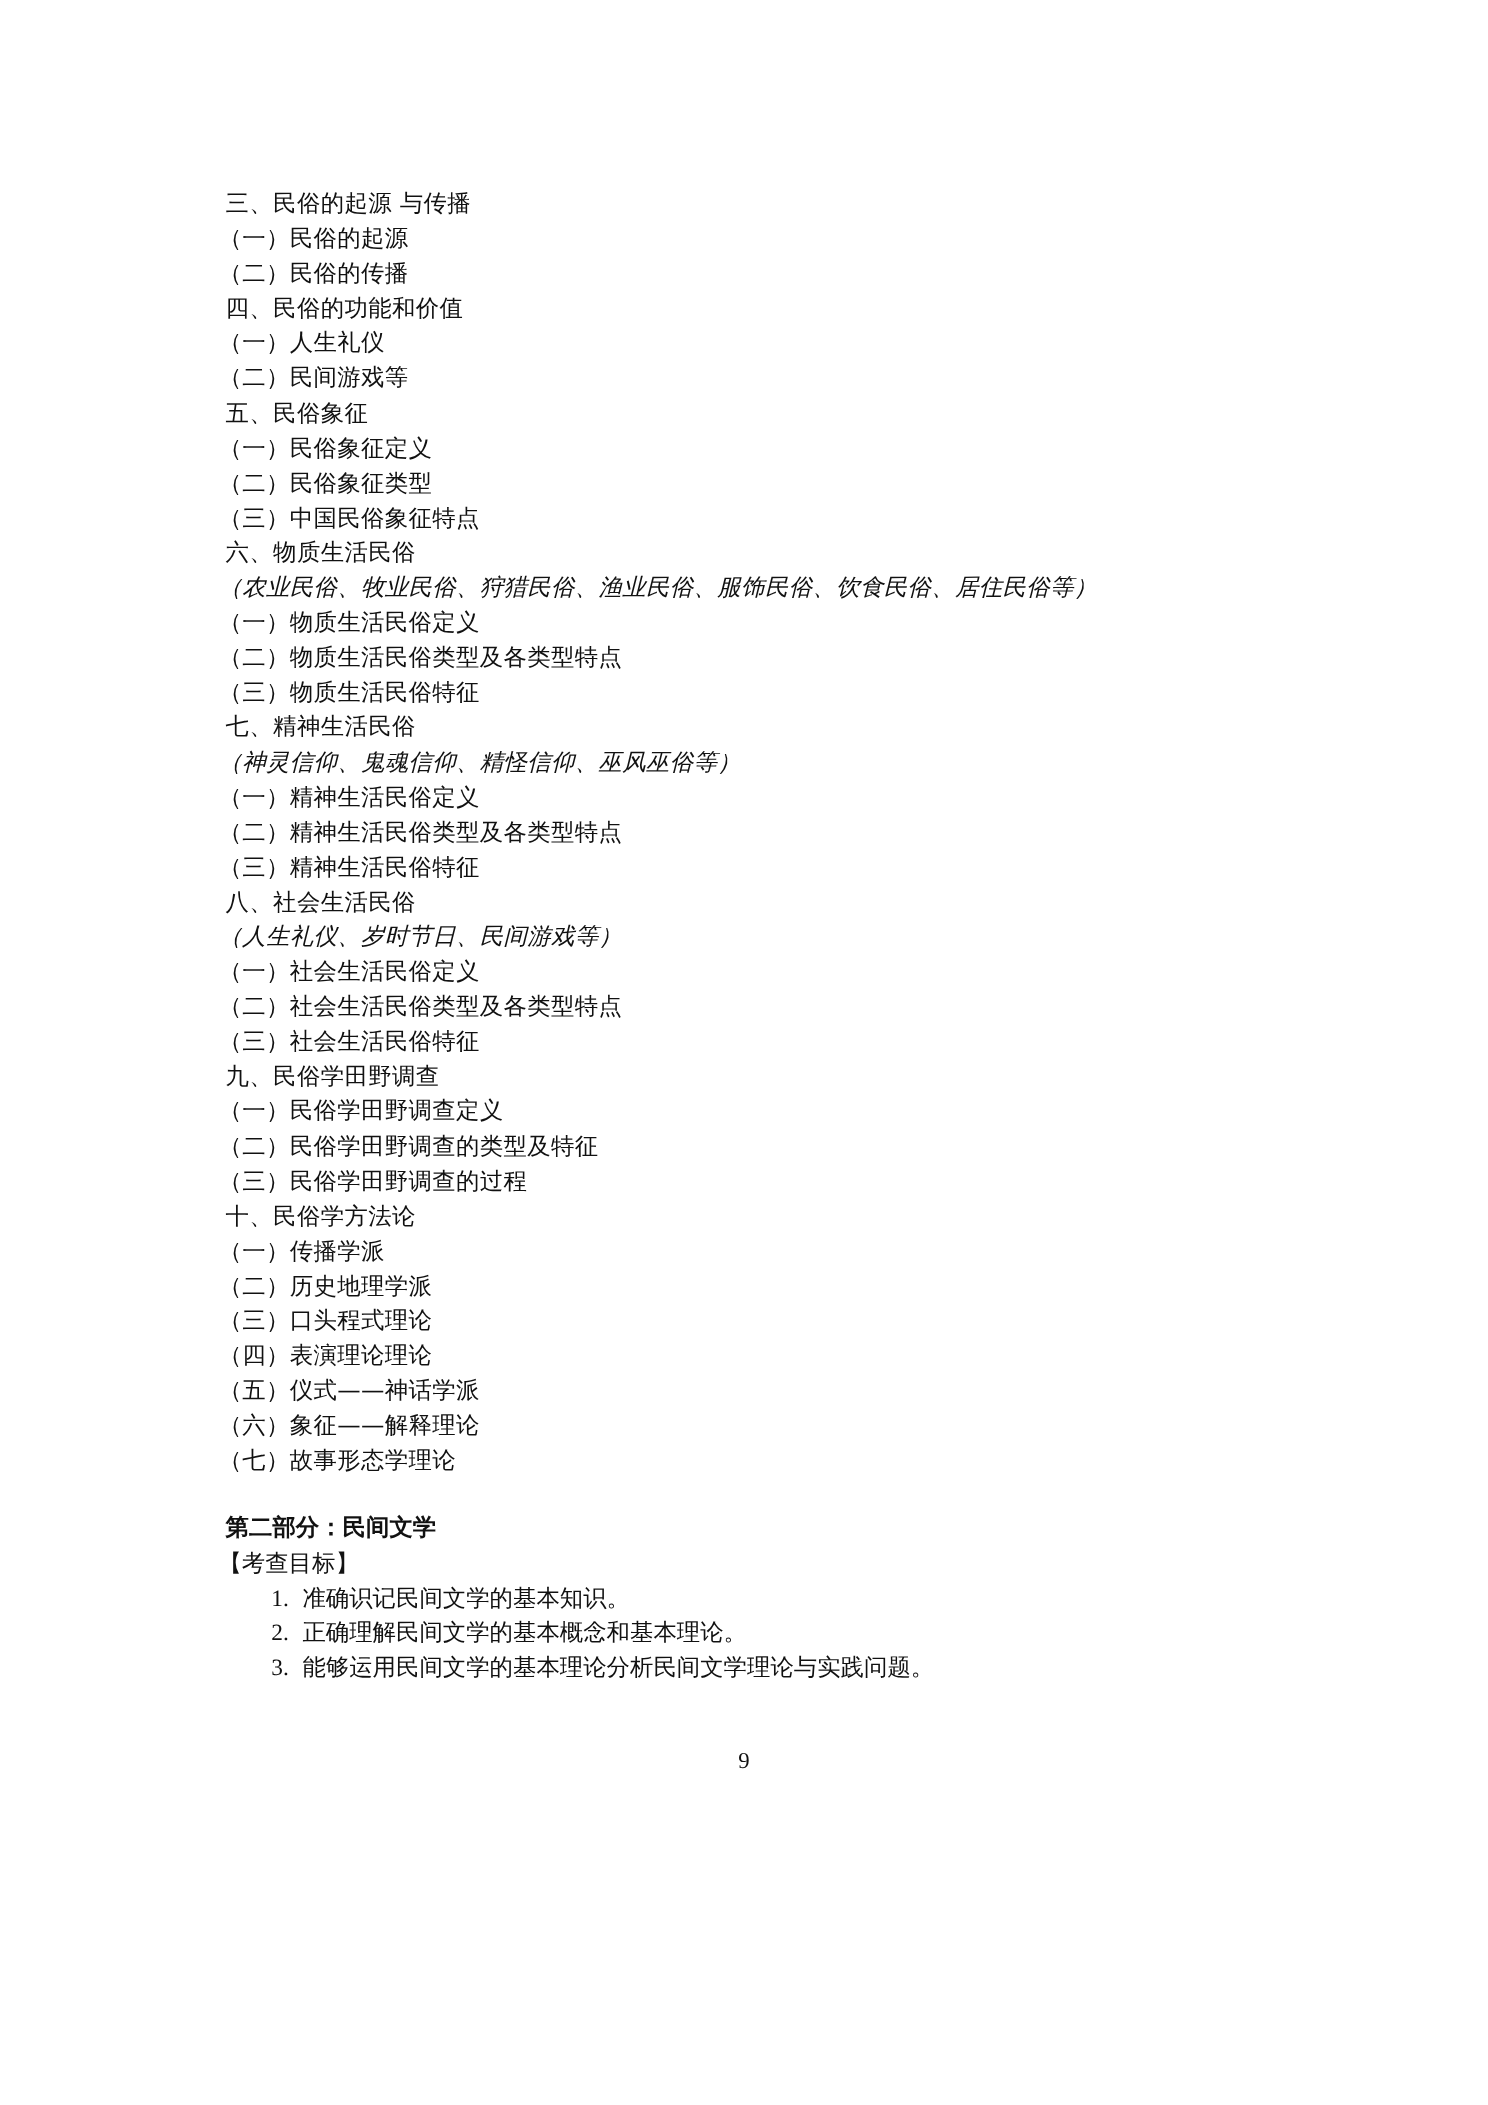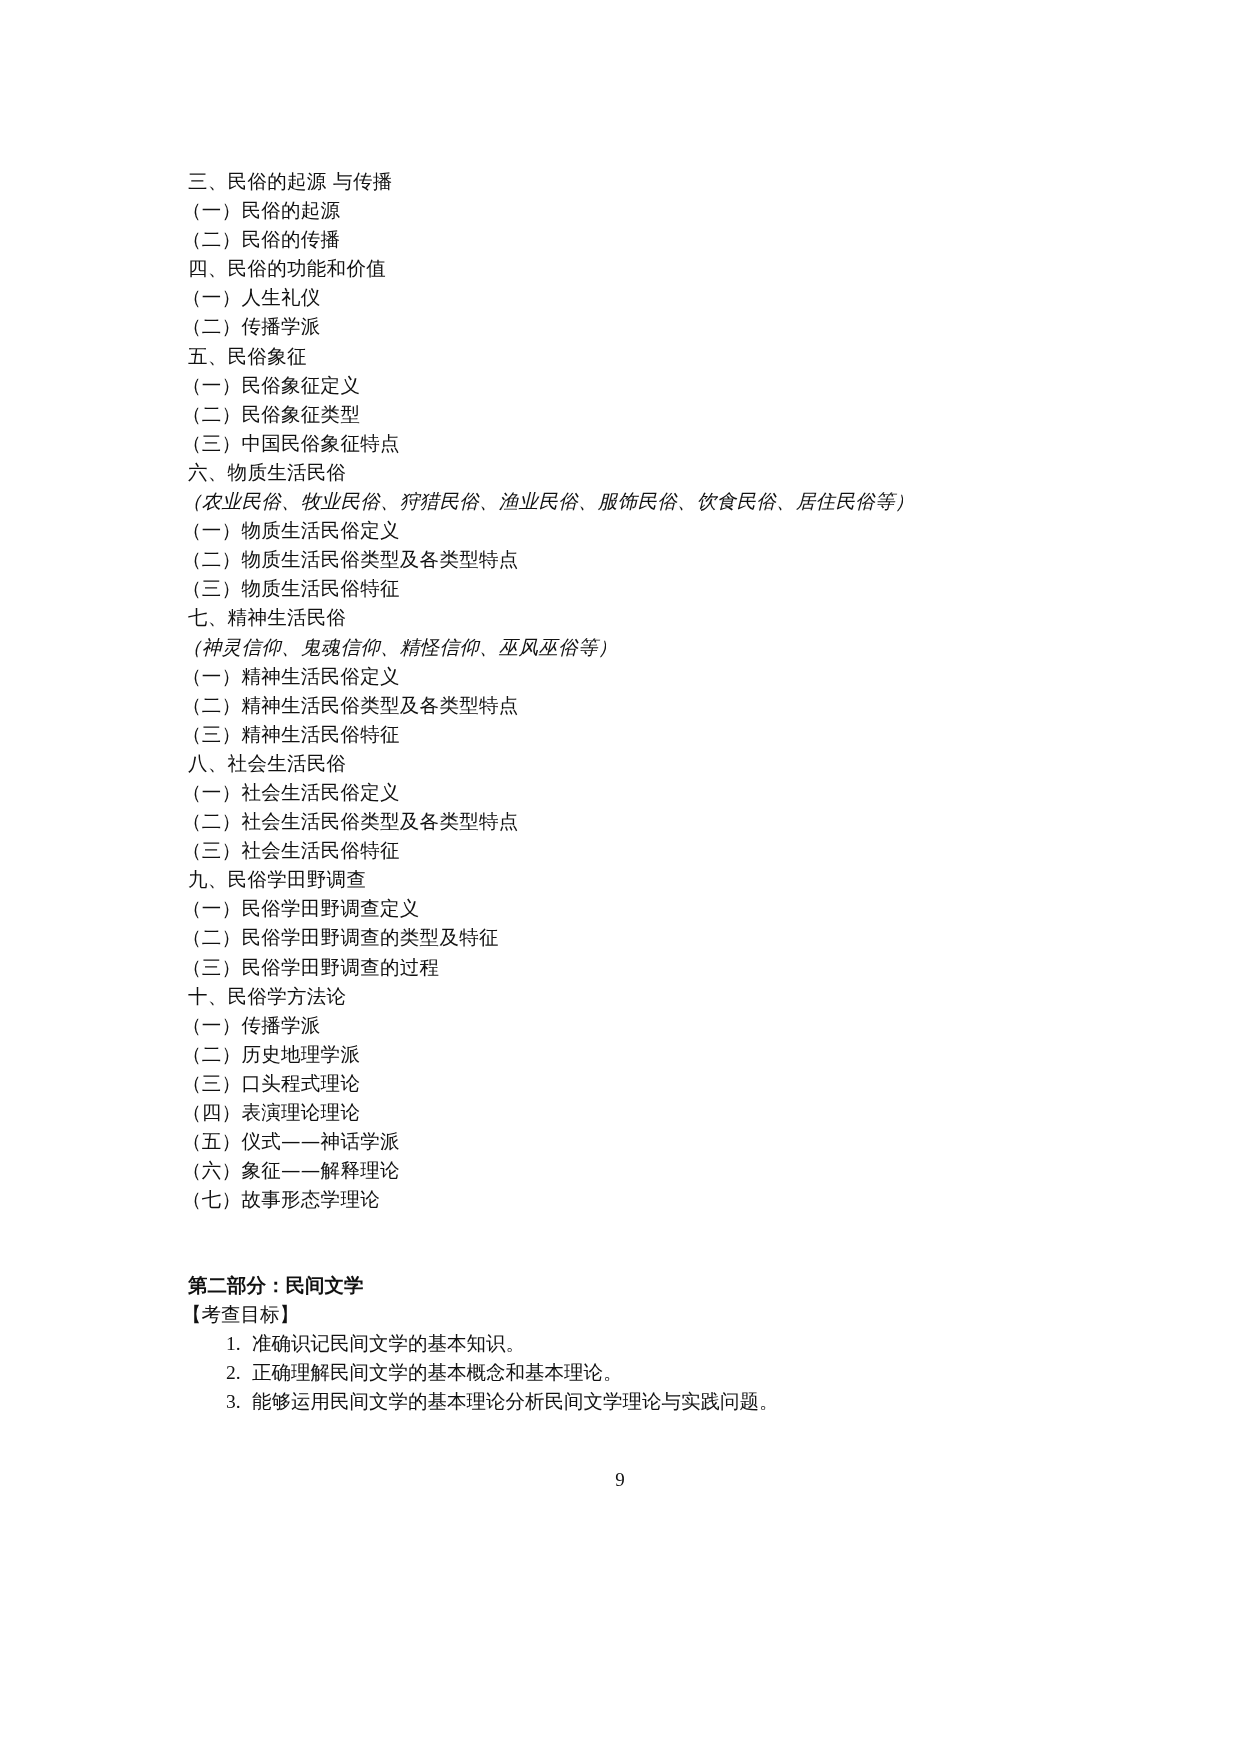--- a/index.html
+++ b/index.html
@@ -1,18 +1,18 @@
 <!DOCTYPE html>
 <html><head>
 <meta charset="utf-8">
 <style>
   html, body { margin: 0; padding: 0; background: #ffffff; }
   body { width: 1240px; height: 1754px; position: relative; overflow: hidden;
          font-family: "DejaVu Sans", "Liberation Sans", sans-serif; color: #111111; }
-  .page { position: absolute; left: 0; top: 16px; width: 1240px; height: 1468px; }
+  .page { position: absolute; left: 0; top: 4px; width: 1240px; height: 1468px; }
   .outline { position: absolute; left: 188px; top: 151px; margin: 0; padding: 0; list-style: none; }
   .line { height: 29.1px; line-height: 29.1px; font-size: 19.5px; white-space: nowrap; letter-spacing: 0.3px; }
   .line.l1 { padding-left: 0; }
   .line.l2 { padding-left: 0; margin-left: -6px; }
   .line.note { margin-left: -6px; font-style: italic; }
   .section { position: absolute; left: 188px; top: 1255px; }
   .section-title { font-weight: bold; font-size: 19.5px; height: 29.1px; line-height: 29.1px;
                    font-family: Liberation Sans, sans-serif; }
   .objective-label { font-size: 19.5px; height: 29.1px; line-height: 29.1px; margin-left: -6px; }
   .objectives { margin: 0; padding: 0; list-style: none; }
@@ -25,36 +25,37 @@
 <body>
 
 <div class="page">
 
   <ul class="outline" id="outline">
       <li class="line l1">三、民俗的起源  与传播</li>
       <li class="line l2">（一）民俗的起源</li>
       <li class="line l2">（二）民俗的传播</li>
       <li class="line l1">四、民俗的功能和价值</li>
       <li class="line l2">（一）人生礼仪</li>
-      <li class="line l2">（二）传播学派</li>
+      <li class="line l2">（二）民间游戏等</li>
       <li class="line l1">五、民俗象征</li>
       <li class="line l2">（一）民俗象征定义</li>
       <li class="line l2">（二）民俗象征类型</li>
       <li class="line l2">（三）中国民俗象征特点</li>
       <li class="line l1">六、物质生活民俗</li>
       <li class="line note">（农业民俗、牧业民俗、狩猎民俗、渔业民俗、服饰民俗、饮食民俗、居住民俗等）</li>
       <li class="line l2">（一）物质生活民俗定义</li>
       <li class="line l2">（二）物质生活民俗类型及各类型特点</li>
       <li class="line l2">（三）物质生活民俗特征</li>
       <li class="line l1">七、精神生活民俗</li>
       <li class="line note">（神灵信仰、鬼魂信仰、精怪信仰、巫风巫俗等）</li>
       <li class="line l2">（一）精神生活民俗定义</li>
       <li class="line l2">（二）精神生活民俗类型及各类型特点</li>
       <li class="line l2">（三）精神生活民俗特征</li>
       <li class="line l1">八、社会生活民俗</li>
+      <li class="line note">（人生礼仪、岁时节日、民间游戏等）</li>
       <li class="line l2">（一）社会生活民俗定义</li>
       <li class="line l2">（二）社会生活民俗类型及各类型特点</li>
       <li class="line l2">（三）社会生活民俗特征</li>
       <li class="line l1">九、民俗学田野调查</li>
       <li class="line l2">（一）民俗学田野调查定义</li>
       <li class="line l2">（二）民俗学田野调查的类型及特征</li>
       <li class="line l2">（三）民俗学田野调查的过程</li>
       <li class="line l1">十、民俗学方法论</li>
       <li class="line l2">（一）传播学派</li>
       <li class="line l2">（二）历史地理学派</li>

